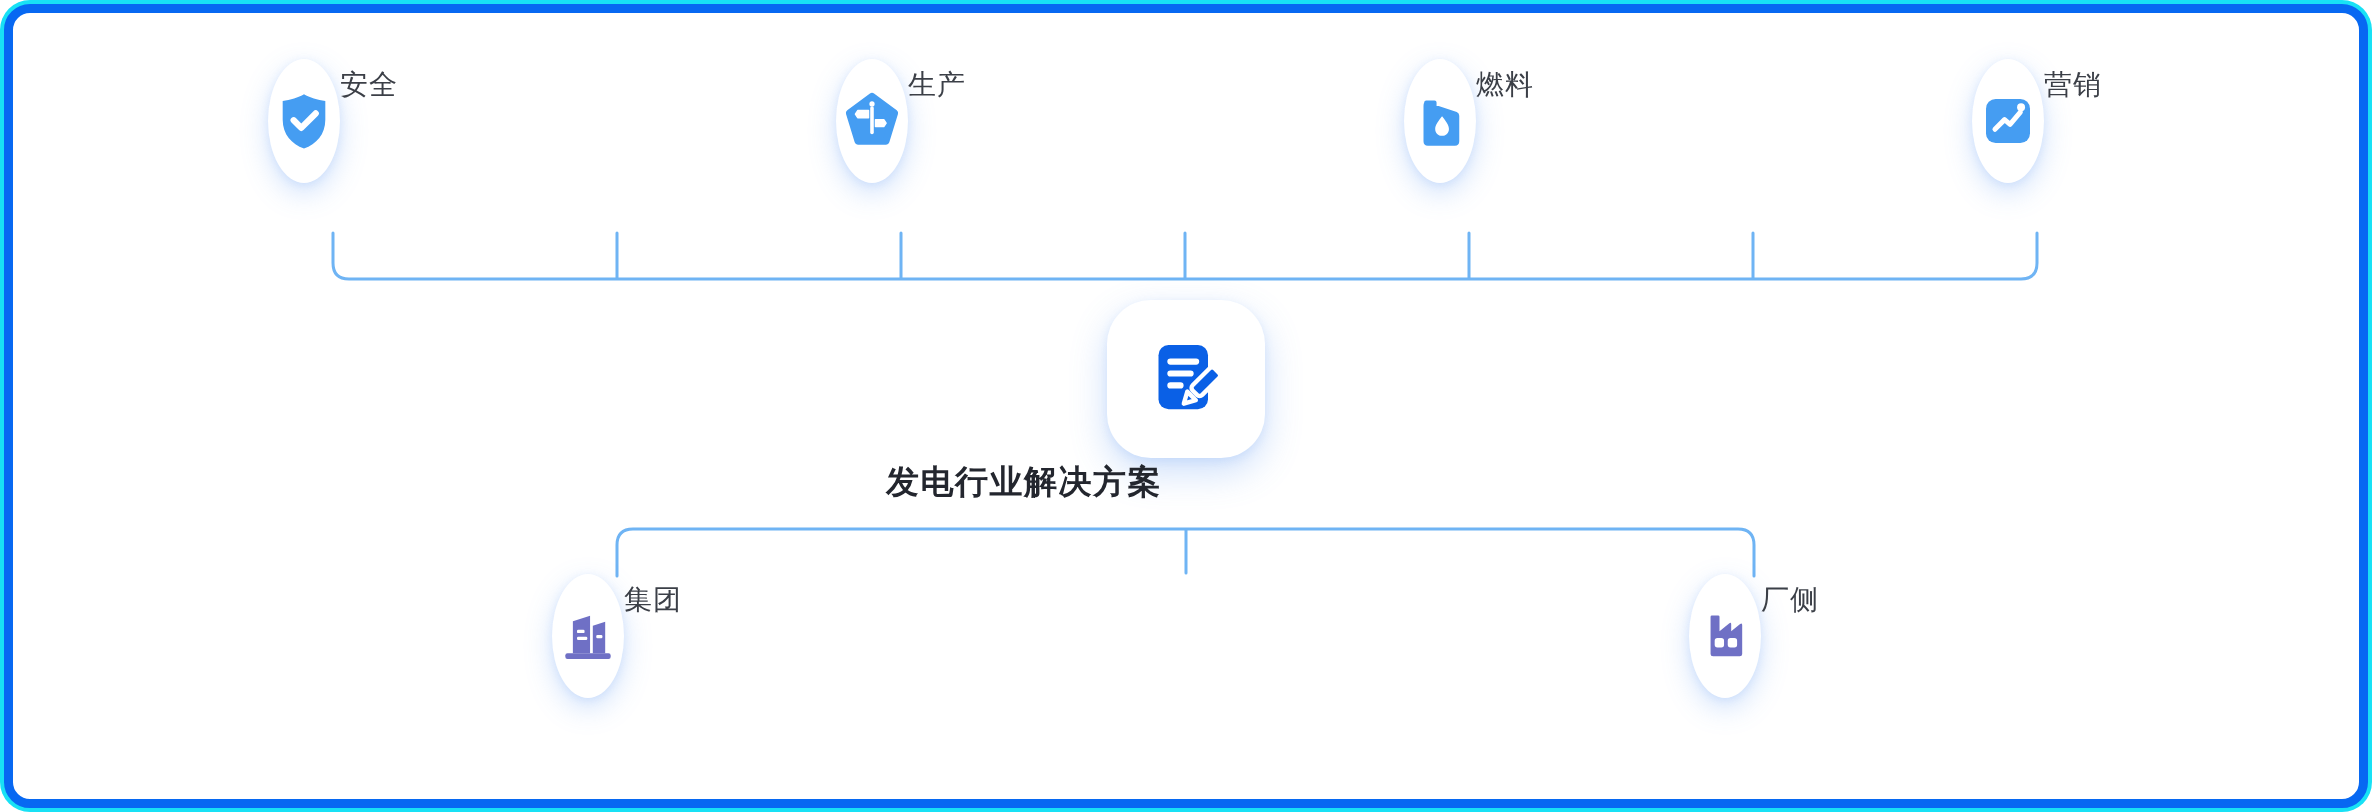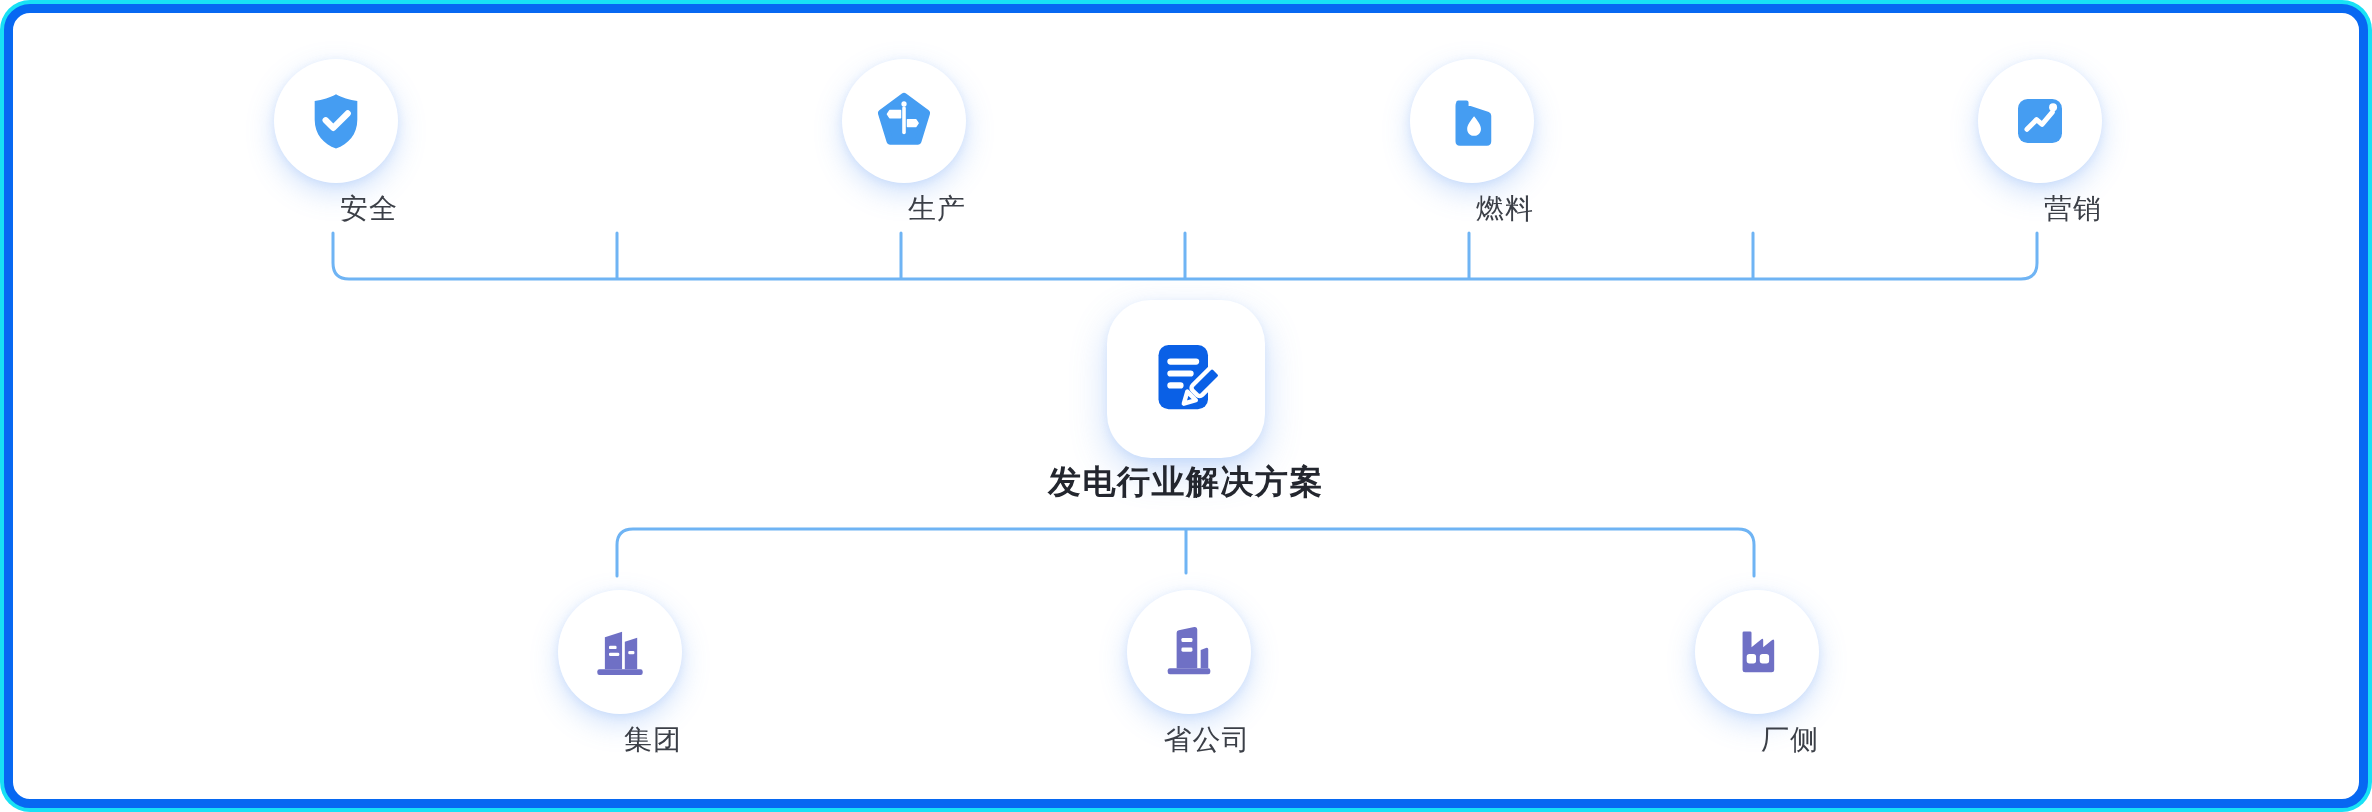--- a/index.html
+++ b/index.html
@@ -22,38 +22,38 @@
   .frame-inner{position:absolute;inset:4px;border-radius:26px;background:#fff;
     border:9px solid var(--frame-inner-blue)}
 
   
   .connector-svg{position:absolute;left:0;top:0;width:2372px;height:812px;z-index:1}
   .connector-svg path{fill:none;stroke:var(--connector-blue);stroke-width:3;stroke-linecap:round}
 
   
   .top-row{position:absolute;left:268px;top:59px;width:1834px;display:flex;
     justify-content:space-between;z-index:2}
-  .bottom-row{position:absolute;left:552px;top:590px;width:1267px;display:flex;
+  .bottom-row{position:absolute;left:552px;top:574px;width:1267px;display:flex;
     justify-content:space-between;z-index:2}
-  .node{width:130px;display:flex;flex-direction:column;align-items:flex-end}
+  .node{width:130px;display:flex;flex-direction:row;align-items:flex-start}
   .circle{width:124px;height:124px;border-radius:50%;background:#fff;
     display:flex;align-items:center;justify-content:center;
     box-shadow:0 10px 28px rgba(90,150,243,.28),0 2px 8px rgba(90,150,243,.14)}
   .circle svg{width:66px;height:66px;display:block}
   .node-blue svg{color:var(--light-blue)}
   .node-purple svg{color:var(--purple)}
   .node-label{margin-top:9px;font-size:28px;line-height:34px;color:var(--label-color);
     letter-spacing:1px;white-space:nowrap}
 
   
   .center-node{position:absolute;left:1107px;top:300px;width:158px;height:158px;
     border-radius:44px;background:#fff;display:flex;align-items:center;justify-content:center;
     box-shadow:0 14px 36px rgba(90,150,243,.30),0 3px 10px rgba(90,150,243,.14);z-index:2}
   .center-node svg{width:88px;height:88px;color:var(--dark-blue)}
-  .center-label{position:absolute;left:886px;top:462px;width:600px;text-align:center;
+  .center-label{position:absolute;left:886px;top:462px;width:600px;
     font-size:33px;line-height:40px;font-weight:700;color:var(--center-label-color);
     letter-spacing:1.5px;z-index:2}
 </style>
 </head>
 <body>
 
 <div class="stage">
   <div class="frame-outer"></div>
   <div class="frame-inner"></div>
 
@@ -136,32 +136,20 @@
           <path fill="currentColor" d="M13 13.2 L25.5 9.3 V36.5 H13 Z"></path>
           <path fill="currentColor" d="M27.5 16.5 L36.5 13.7 V36.5 H27.5 Z"></path>
           <rect x="16" y="19.5" width="5.5" height="2.4" rx="0.9" fill="#fff"></rect>
           <rect x="16" y="24.5" width="7.5" height="2.4" rx="0.9" fill="#fff"></rect>
           <rect x="30" y="23.2" width="4.5" height="2.4" rx="0.9" fill="#fff"></rect>
         </svg>
       </div>
       <div class="node-label">集团</div>
     </div>
 
-    <div class="node node-purple">
-      <div class="circle">
-        <svg viewBox="0 0 48 48">
-          <rect x="8.5" y="35.8" width="31" height="4.4" rx="1.6" fill="currentColor"></rect>
-          <path fill="currentColor" d="M15 10 Q15 8.4 16.6 8.1 L27.8 5.9 Q30 5.5 30 7.7 V35.8 H15 Z"></path>
-          <rect x="18.5" y="13.8" width="8" height="3" rx="1" fill="#fff"></rect>
-          <rect x="18.5" y="20.8" width="8" height="3" rx="1" fill="#fff"></rect>
-          <path fill="currentColor" d="M32.5 22.6 L36.3 21 Q38 20.4 38 22.2 V35.8 H32.5 Z"></path>
-        </svg>
-      </div>
-      <div class="node-label">省公司</div>
-    </div>
 
     <div class="node node-purple">
       <div class="circle">
         <svg viewBox="0 0 48 48">
           <path fill="currentColor" d="M13.5 10 Q13.5 9 14.5 9 H19 Q20 9 20 10 V20.5 L27.2 14.8 Q28.5 13.8 28.5 15.5 V20.5 L35 15.3 Q36.5 14.2 36.5 16 V37 Q36.5 38.8 34.7 38.8 H15.3 Q13.5 38.8 13.5 37 Z"></path>
           <rect x="16.5" y="25.5" width="6.8" height="6.8" rx="2" fill="#fff"></rect>
           <rect x="26" y="25.5" width="6.8" height="6.8" rx="2" fill="#fff"></rect>
         </svg>
       </div>
       <div class="node-label">厂侧</div>

